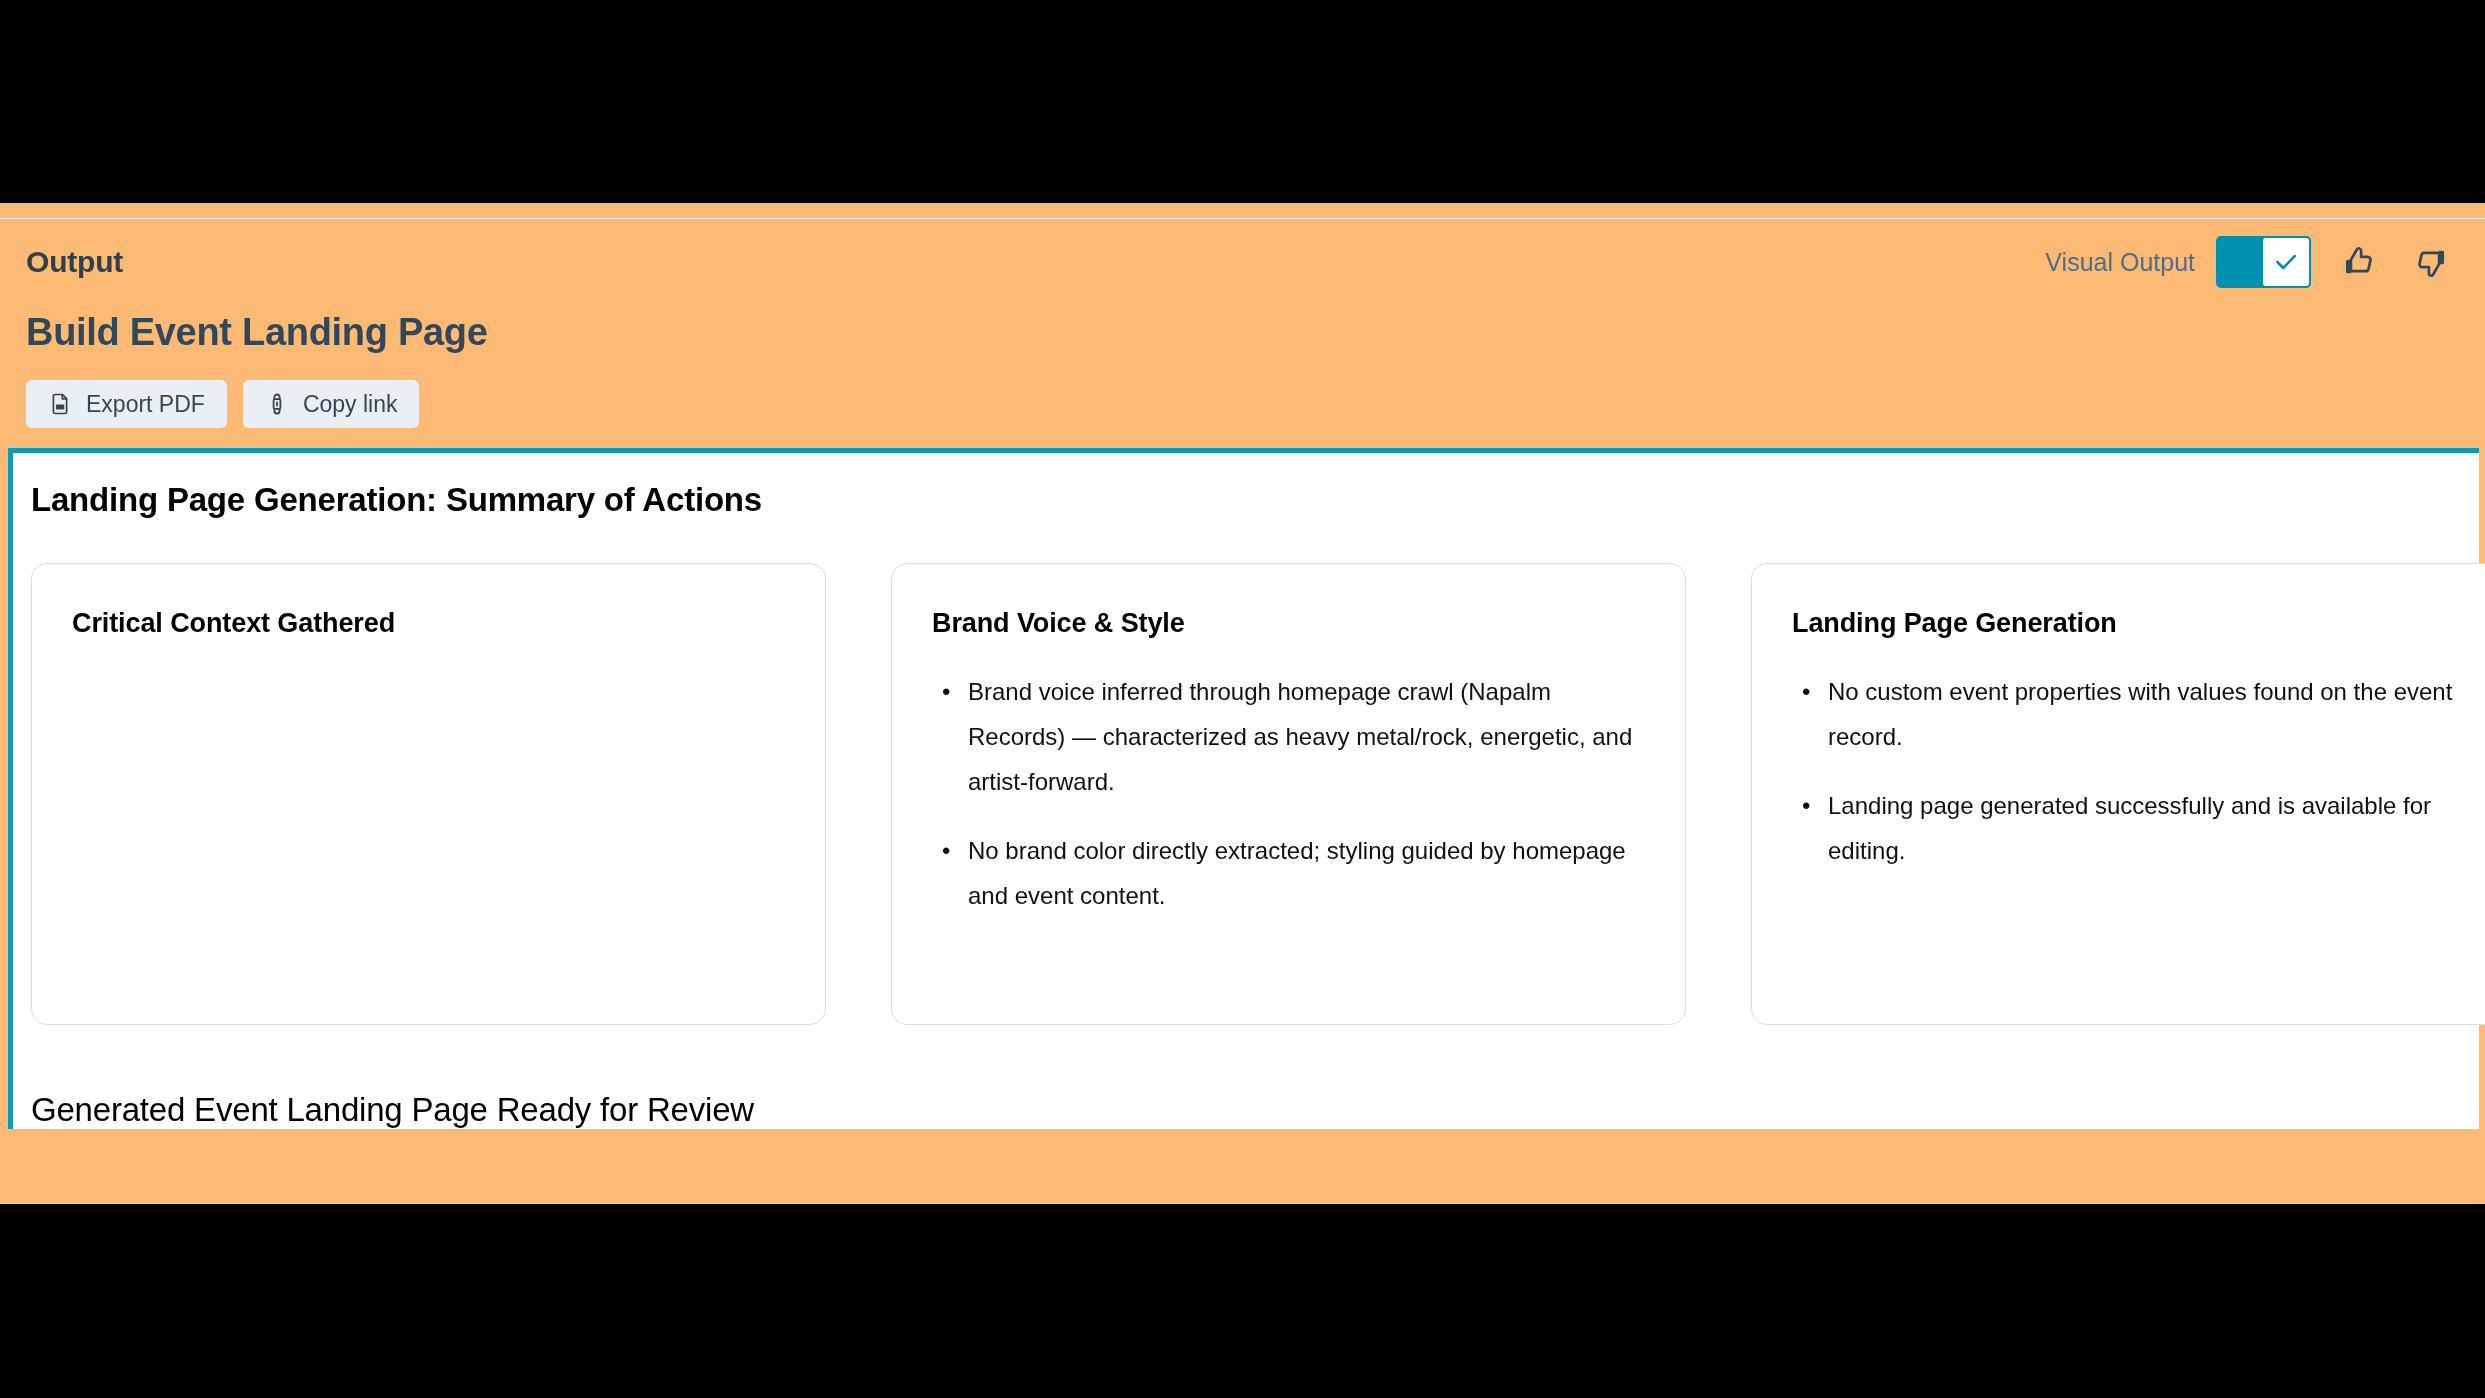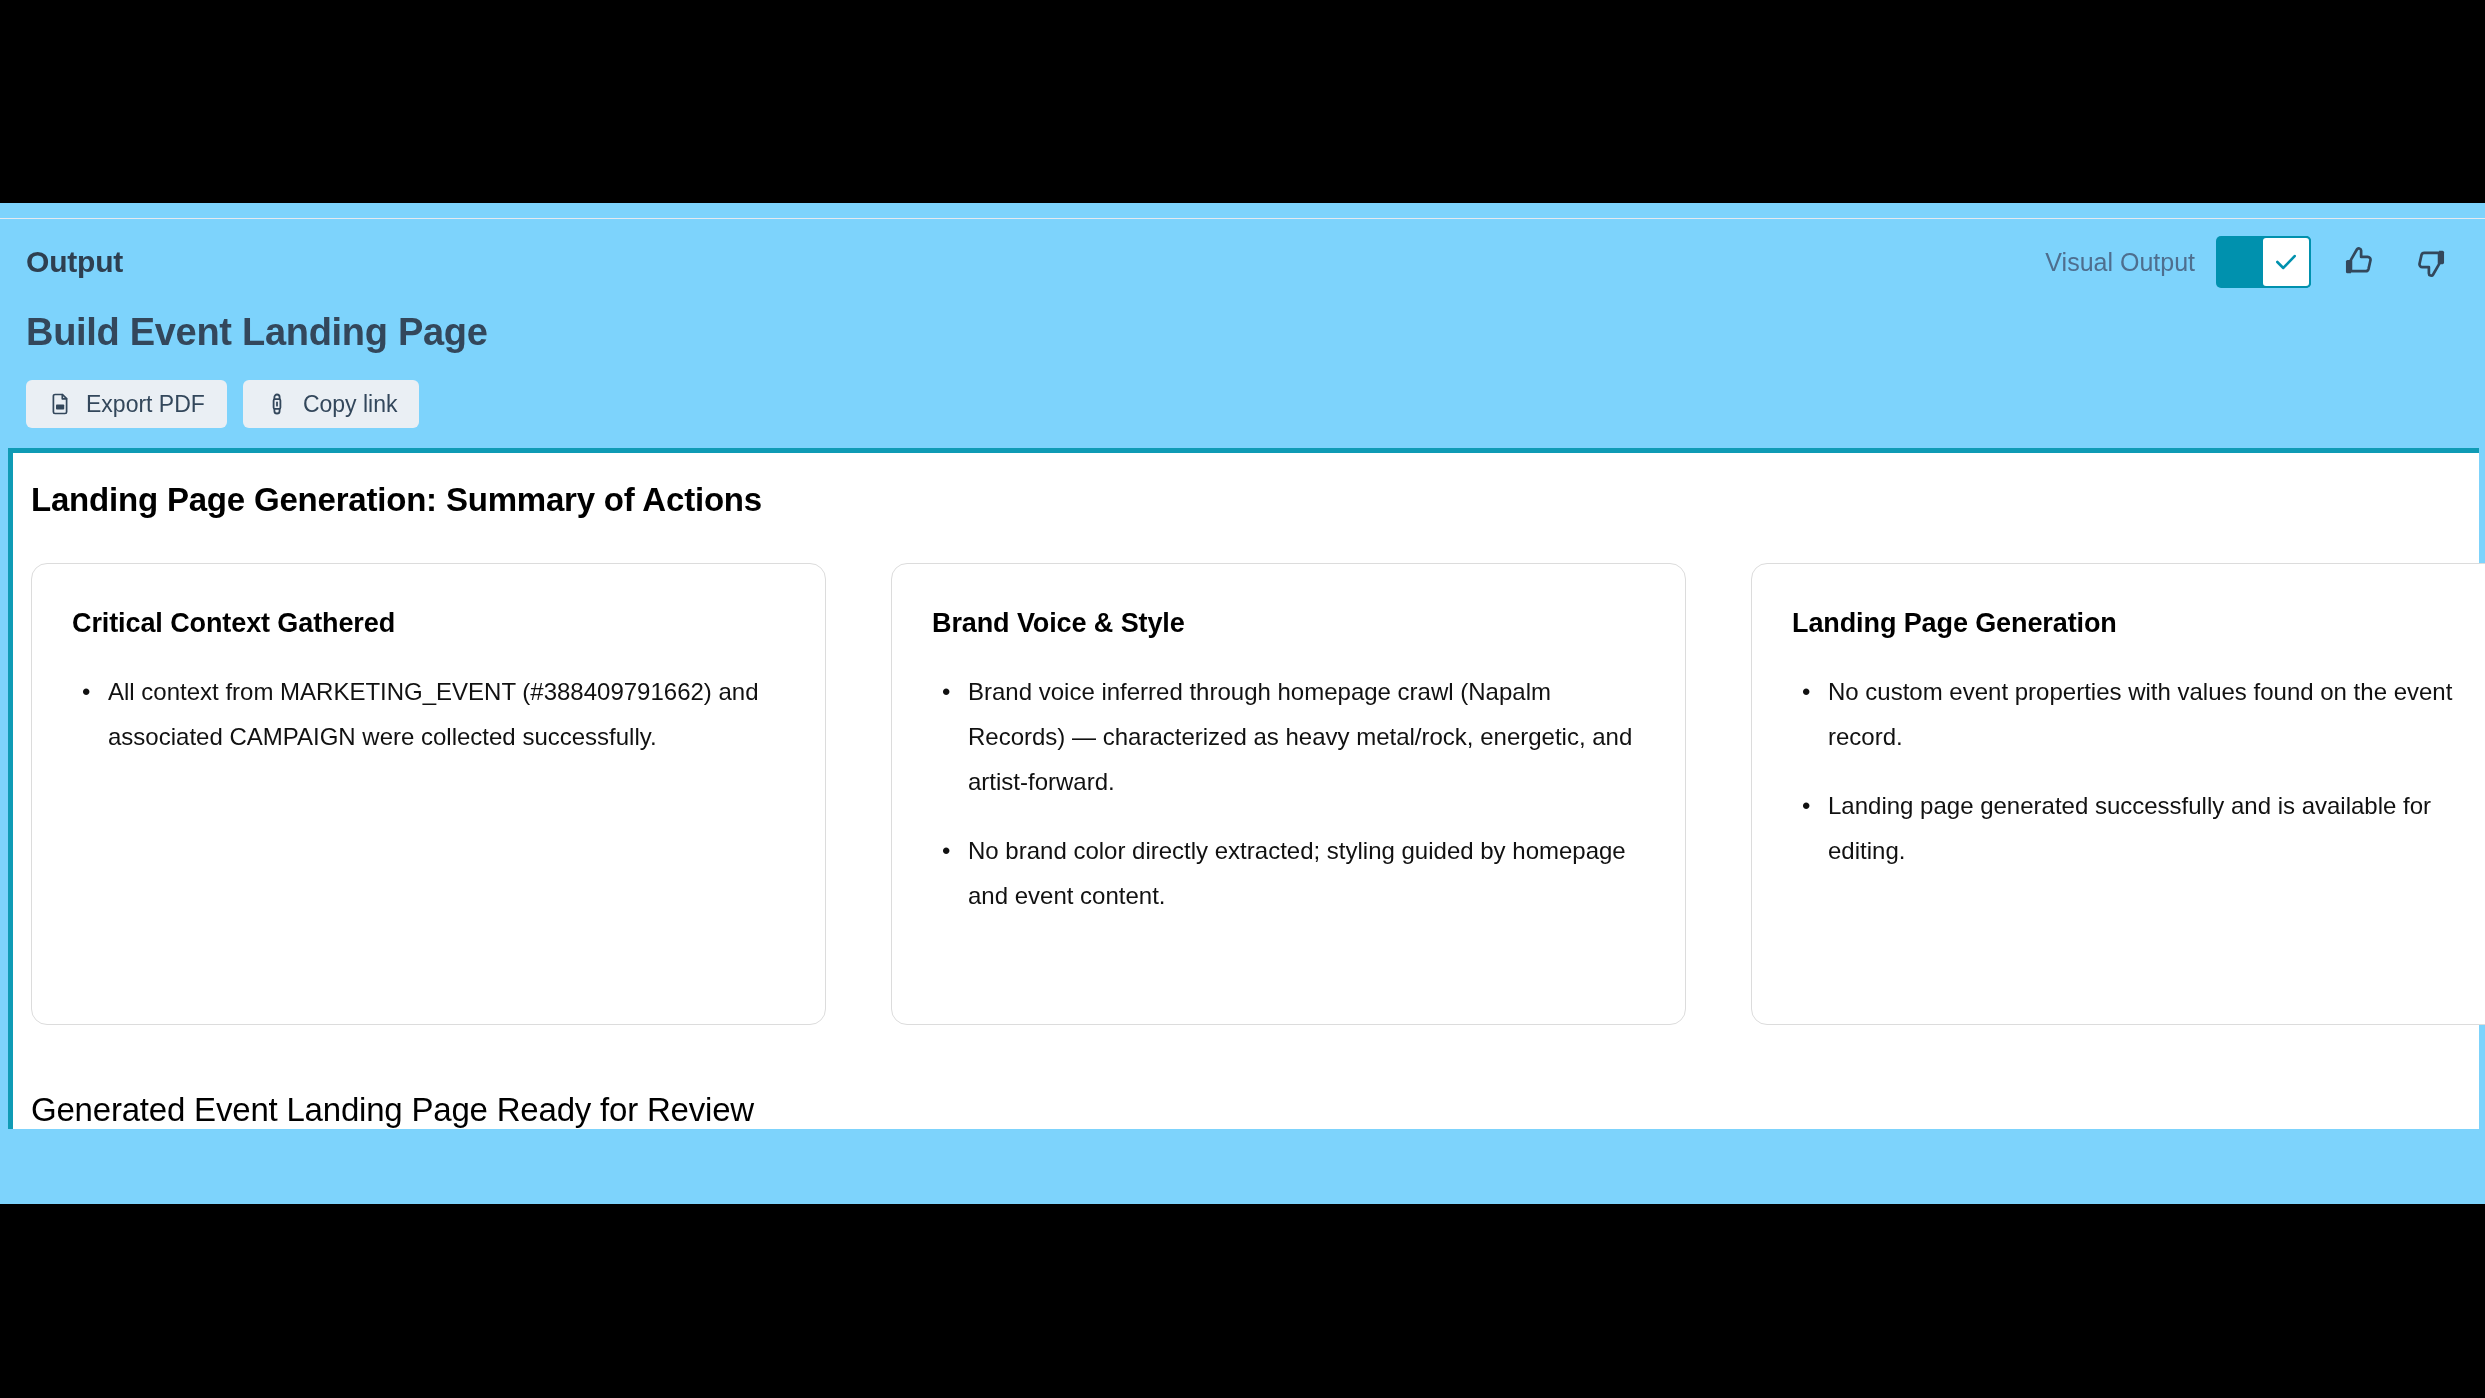--- a/index.html
+++ b/index.html
@@ -32,21 +32,21 @@
     width: 2485px; height: 194px;
     background: #000000;
   }
 
   
   .viewport {
     position: absolute;
     left: 0; top: 203px;
     width: 2485px;
     height: 1001px;
-    background: #7dd3fc;
+    background: #fdba74;
     overflow: hidden;
   }
 
   
   .topbar {
     position: relative;
     height: 16px;
     border-bottom: 1px solid #e5eaf0;
   }
 
@@ -310,21 +310,20 @@
 
     <div class="content-panel">
 
       <div class="section-heading">Landing Page Generation: Summary of Actions</div>
 
       <div class="cards-row">
 
         <div class="card">
           <div class="card-title">Critical Context Gathered</div>
           <ul>
-            <li>All context from MARKETING_EVENT (#388409791662) and associated CAMPAIGN were collected successfully.</li>
           </ul>
         </div>
 
         <div class="card">
           <div class="card-title">Brand Voice &amp; Style</div>
           <ul>
             <li>Brand voice inferred through homepage crawl (Napalm Records) — characterized as heavy metal/rock, energetic, and artist-forward.</li>
             <li>No brand color directly extracted; styling guided by homepage and event content.</li>
           </ul>
         </div>

